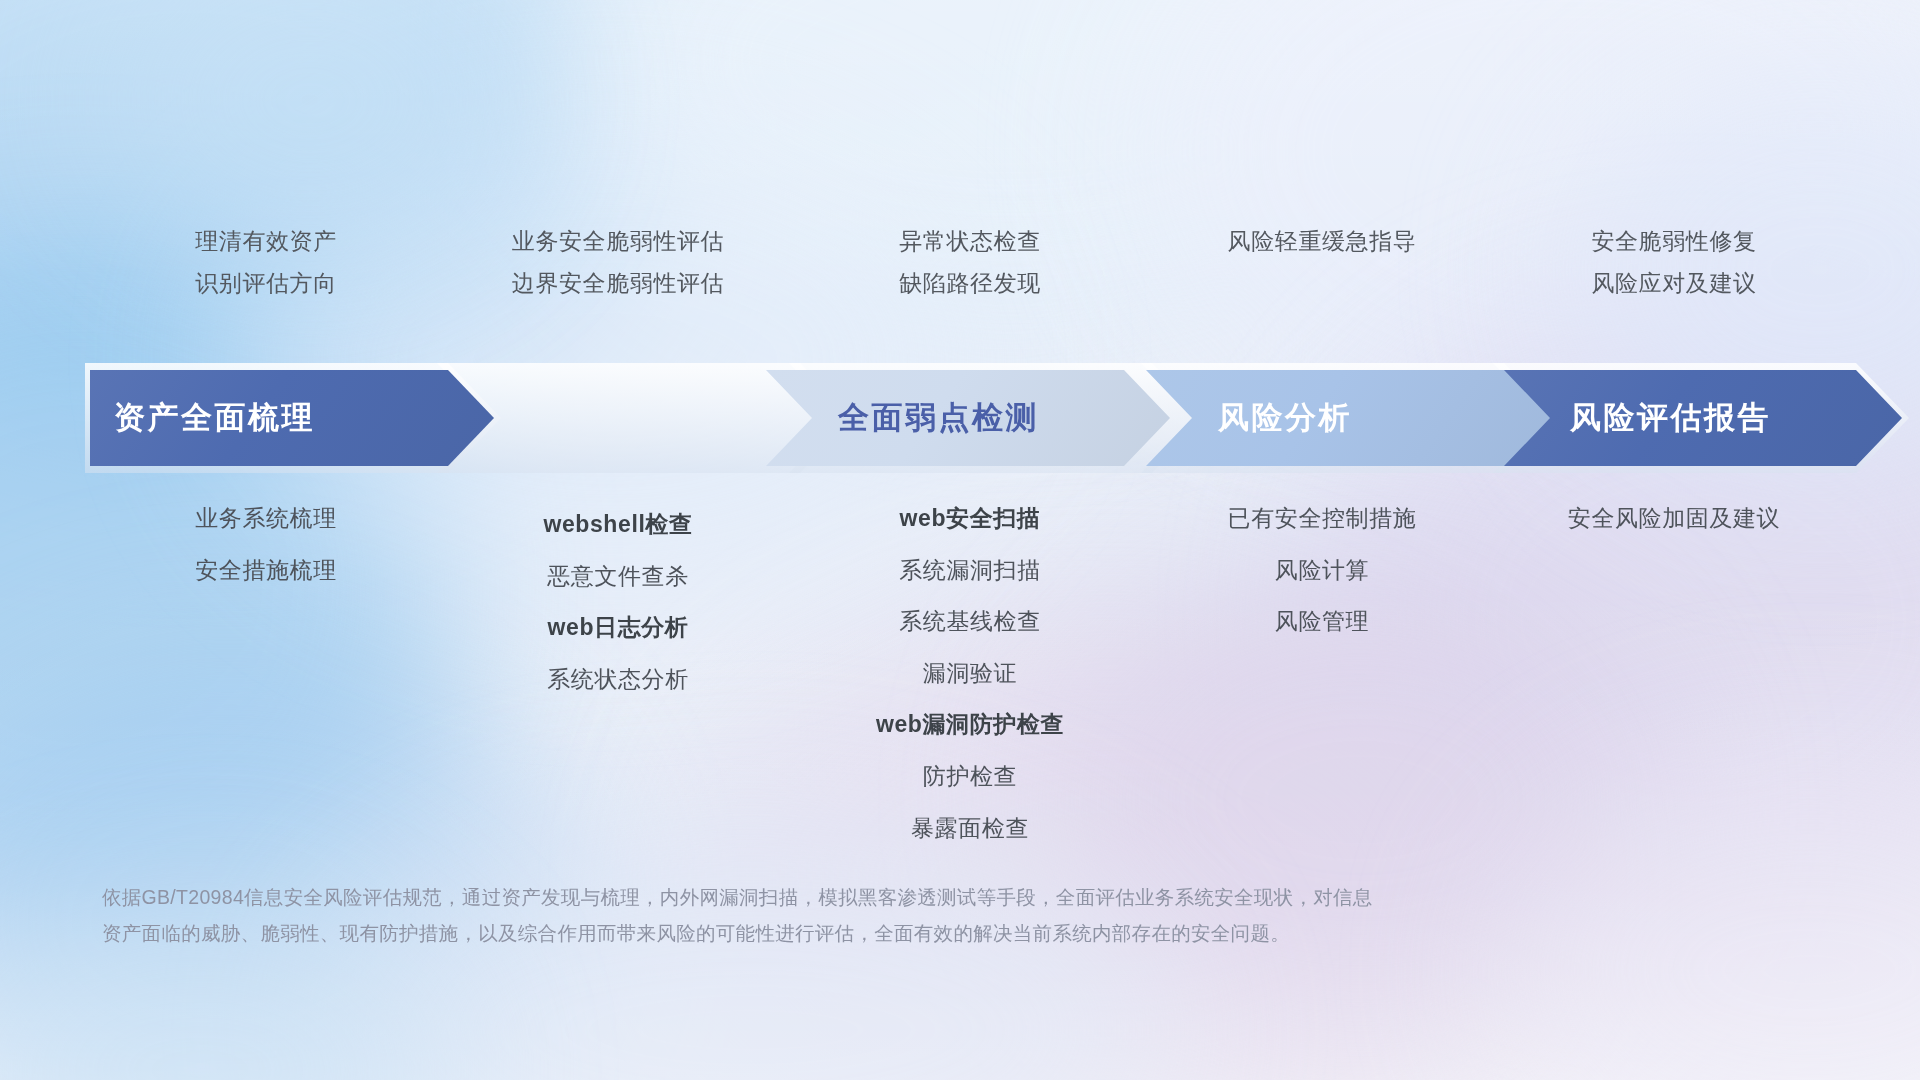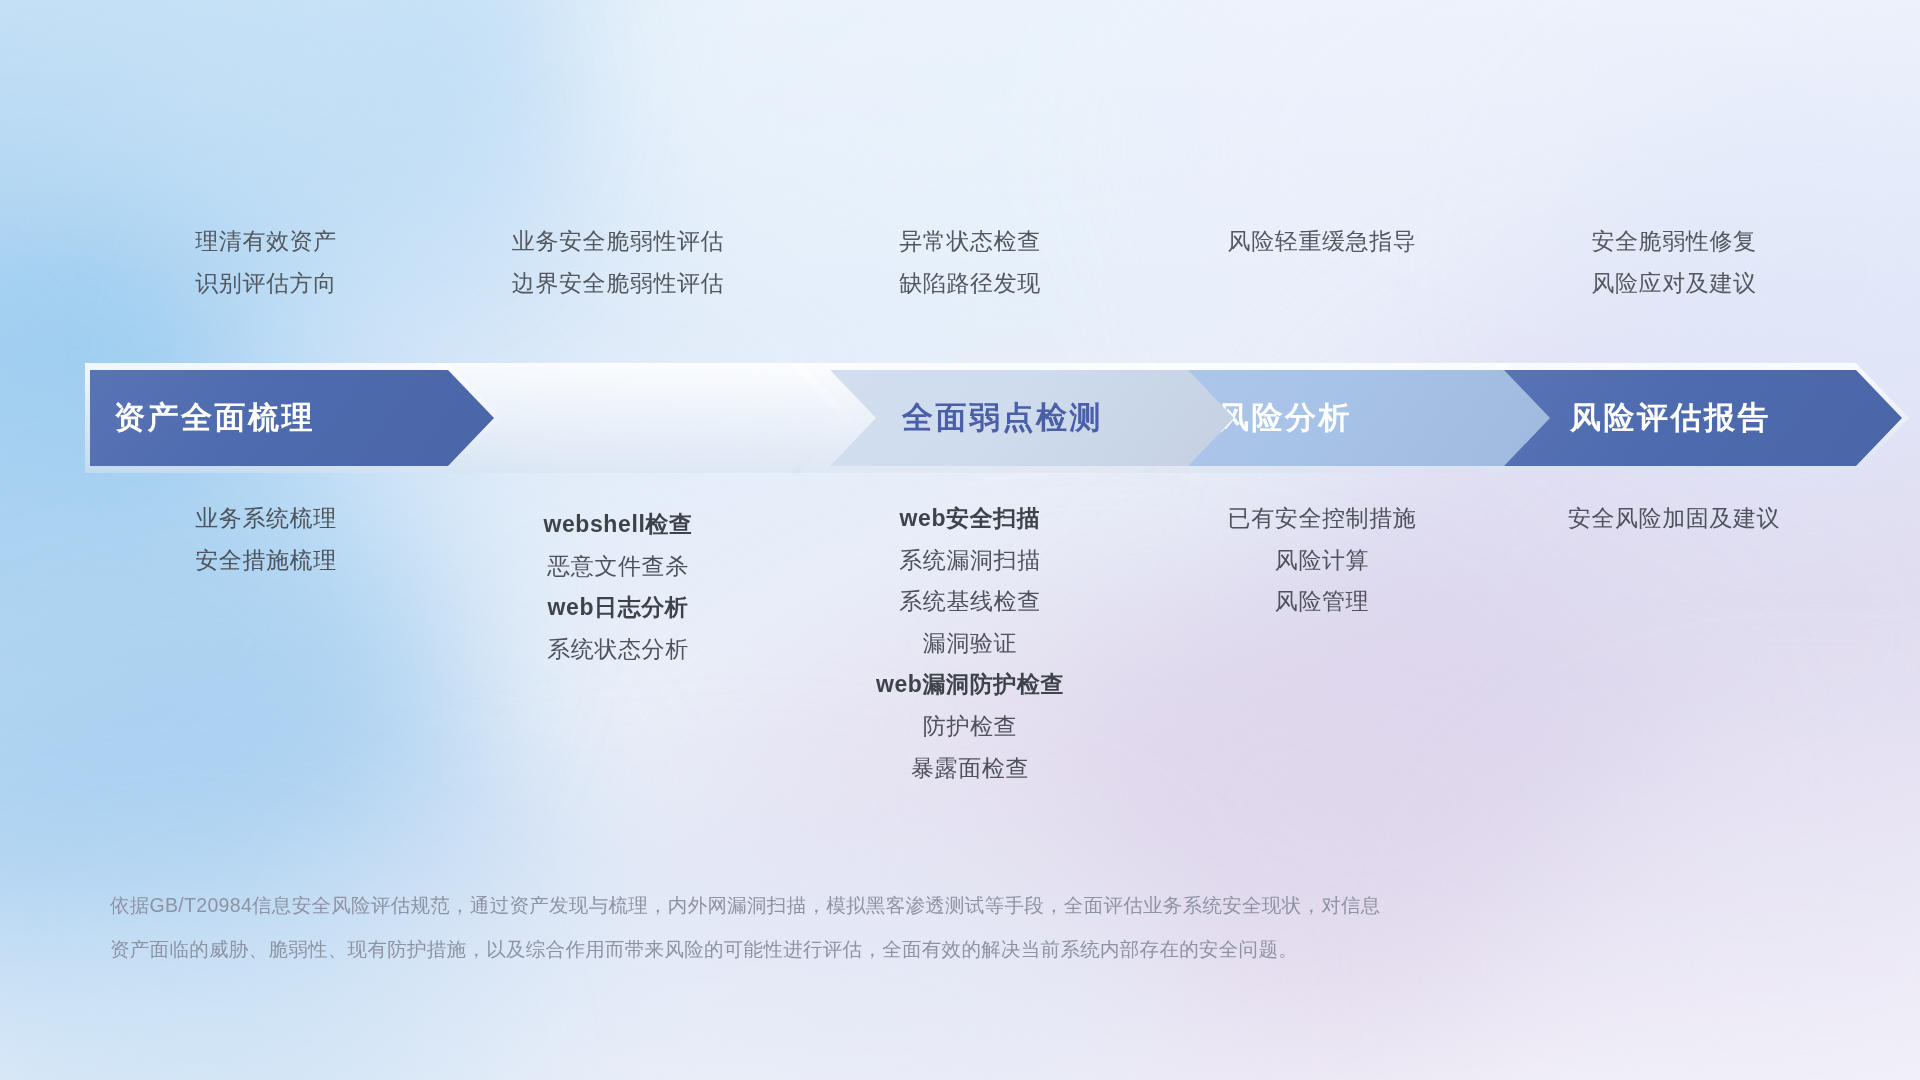--- a/index.html
+++ b/index.html
@@ -132,21 +132,21 @@
     position: absolute;
     left: 90px;
     top: 505px;
     width: 1760px;
     display: flex;
   }
   .col-bot {
     display: flex;
     flex-direction: column;
     align-items: center;
-    gap: 14px;
+    gap: 24px;
   }
   .bot-item {
     font-size: 23px;
     line-height: 1.2;
     color: #4e535b;
     letter-spacing: .6px;
     white-space: nowrap;
     text-align: center;
   }
   .bot-item.bold { font-weight: bold; color: #3d4349; }
@@ -155,21 +155,21 @@
   #footer {
     position: absolute;
     left: 98px;
     top: 878px;
     width: 1560px;
     font-size: 19.5px;
     line-height: 1.62;
     color: #8e93a4;
     letter-spacing: .3px;
   }
-  #footer p { margin: 12px; }
+  #footer p { margin: 4px; }
 </style>
 </head>
 <body>
 
 <div id="stage">
 
   <div class="bg-layer bg-base"></div>
   <div class="bg-layer">
     <div class="blob blob-1"></div>
     <div class="blob blob-2"></div>
@@ -212,21 +212,21 @@
         </div>
       </div>
 
     <div id="arrow-band">
         <div class="halo" style="left: -5px; width: 416px; clip-path: polygon(0px 0px, calc(100% - 53px) 0px, 100% 50%, calc(100% - 53px) 100%, 0px 100%);"></div>
         <div class="arrow" style="left: 0px; width: 404px; z-index: 6; background: linear-gradient(125deg, rgb(89, 116, 181) 0%, rgb(78, 107, 176) 42%, rgb(74, 102, 167) 100%); clip-path: polygon(0px 0px, calc(100% - 46px) 0px, 100% 50%, calc(100% - 46px) 100%, 0px 100%); padding-left: 24px;">
           <span class="arrow-label" style="color: rgb(255, 255, 255);">资产全面梳理</span>
         </div>
         <div class="halo" style="left: 347px; width: 416px; clip-path: polygon(0px 0px, calc(100% - 53px) 0px, 100% 50%, calc(100% - 53px) 100%, 0px 100%, 53px 50%);"></div>
         <div class="halo" style="left: 699px; width: 416px; clip-path: polygon(0px 0px, calc(100% - 53px) 0px, 100% 50%, calc(100% - 53px) 100%, 0px 100%, 53px 50%);"></div>
-        <div class="arrow" style="left: 740px; width: 404px; z-index: 4; background: linear-gradient(125deg, rgb(210, 222, 239) 0%, rgb(207, 220, 238) 42%, rgb(197, 209, 226) 100%); clip-path: polygon(0px 0px, calc(100% - 46px) 0px, 100% 50%, calc(100% - 46px) 100%, 0px 100%, 46px 50%); padding-left: 72px; text-align: right;">
+        <div class="arrow" style="left: 676px; width: 404px; z-index: 4; background: linear-gradient(125deg, rgb(210, 222, 239) 0%, rgb(207, 220, 238) 42%, rgb(197, 209, 226) 100%); clip-path: polygon(0px 0px, calc(100% - 46px) 0px, 100% 50%, calc(100% - 46px) 100%, 0px 100%, 46px 50%); padding-left: 72px; text-align: right;">
           <span class="arrow-label" style="color: rgb(74, 95, 168);">全面弱点检测</span>
         </div>
         <div class="halo" style="left: 1051px; width: 416px; clip-path: polygon(0px 0px, calc(100% - 53px) 0px, 100% 50%, calc(100% - 53px) 100%, 0px 100%, 53px 50%);"></div>
         <div class="arrow" style="left: 1056px; width: 404px; z-index: 3; background: linear-gradient(125deg, rgb(173, 199, 233) 0%, rgb(168, 195, 232) 42%, rgb(160, 185, 220) 100%); clip-path: polygon(0px 0px, calc(100% - 46px) 0px, 100% 50%, calc(100% - 46px) 100%, 0px 100%, 46px 50%); padding-left: 72px;">
           <span class="arrow-label" style="color: rgb(255, 255, 255);">风险分析</span>
         </div>
         <div class="halo" style="left: 1403px; width: 416px; clip-path: polygon(0px 0px, calc(100% - 53px) 0px, 100% 50%, calc(100% - 53px) 100%, 0px 100%, 53px 50%);"></div>
         <div class="arrow" style="left: 1408px; width: 404px; z-index: 2; background: linear-gradient(125deg, rgb(89, 116, 181) 0%, rgb(78, 107, 176) 42%, rgb(74, 102, 167) 100%); clip-path: polygon(0px 0px, calc(100% - 46px) 0px, 100% 50%, calc(100% - 46px) 100%, 0px 100%, 46px 50%); padding-left: 72px;">
           <span class="arrow-label" style="color: rgb(255, 255, 255);">风险评估报告</span>
         </div>

